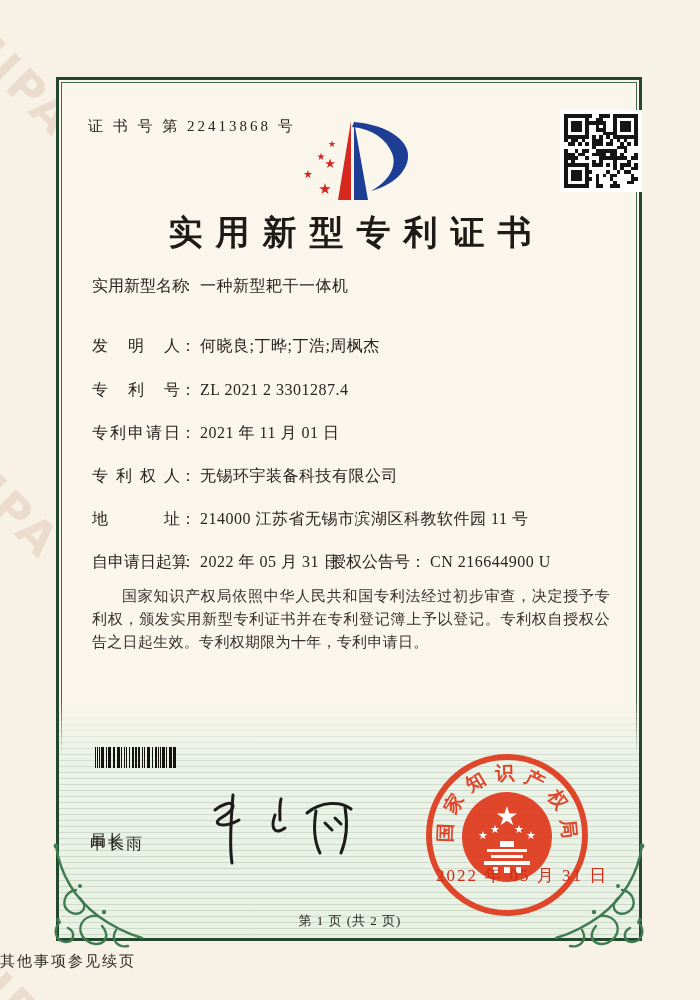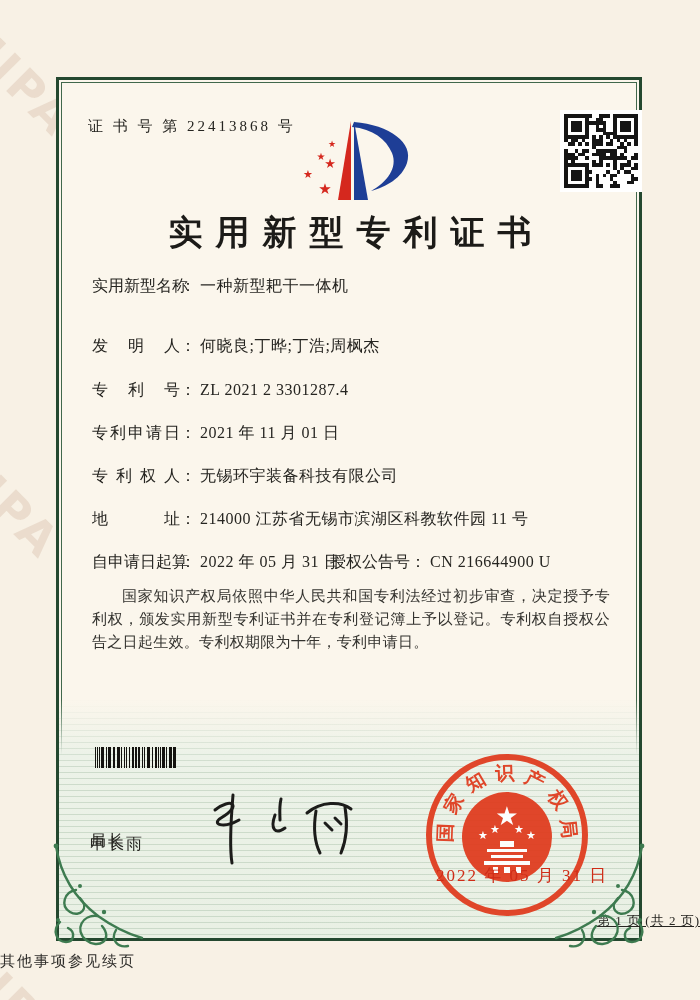--- a/index.html
+++ b/index.html
@@ -72,21 +72,21 @@
   }
   .barcode i{display:block;height:100%;}
   .sig-role{position:absolute;left:90px;top:803px;font-size:16px;letter-spacing:2px;z-index:2;margin-top:28px;}
   .sig-name{position:absolute;left:90px;top:834px;font-size:16px;letter-spacing:2px;z-index:2;}
   .sig-script{position:absolute;left:195px;top:785px;z-index:2;}
   .seal{position:absolute;left:421px;top:749px;z-index:3;}
   .seal-date{
     position:absolute;left:436px;top:864px;z-index:4;
     font-size:17px;color:#cf2c17;letter-spacing:2px;white-space:nowrap;
   }
-  .page-num{position:absolute;left:0;top:912px;width:700px;text-align:right;font-size:13px;z-index:2;letter-spacing:1px;text-decoration:underline;}
+  .page-num{position:absolute;left:0;top:912px;width:700px;text-align:center;font-size:13px;z-index:2;letter-spacing:1px;}
   .foot-note{position:absolute;left:0;top:952px;width:700px;text-align:left;font-size:15px;z-index:2;letter-spacing:2px;color:#2e2d2a;}
   .flourish{position:absolute;z-index:3;}
   .flourish.br{transform:scaleX(-1);}
 </style>
 </head>
 <body>
 
 <span class="wm" style="left:-38px;top:-14px;">CNIPA</span>
 <span class="wm" style="left:438px;top:268px;">CNIPA</span>
 <span class="wm" style="left:-52px;top:408px;">CNIPA</span>

